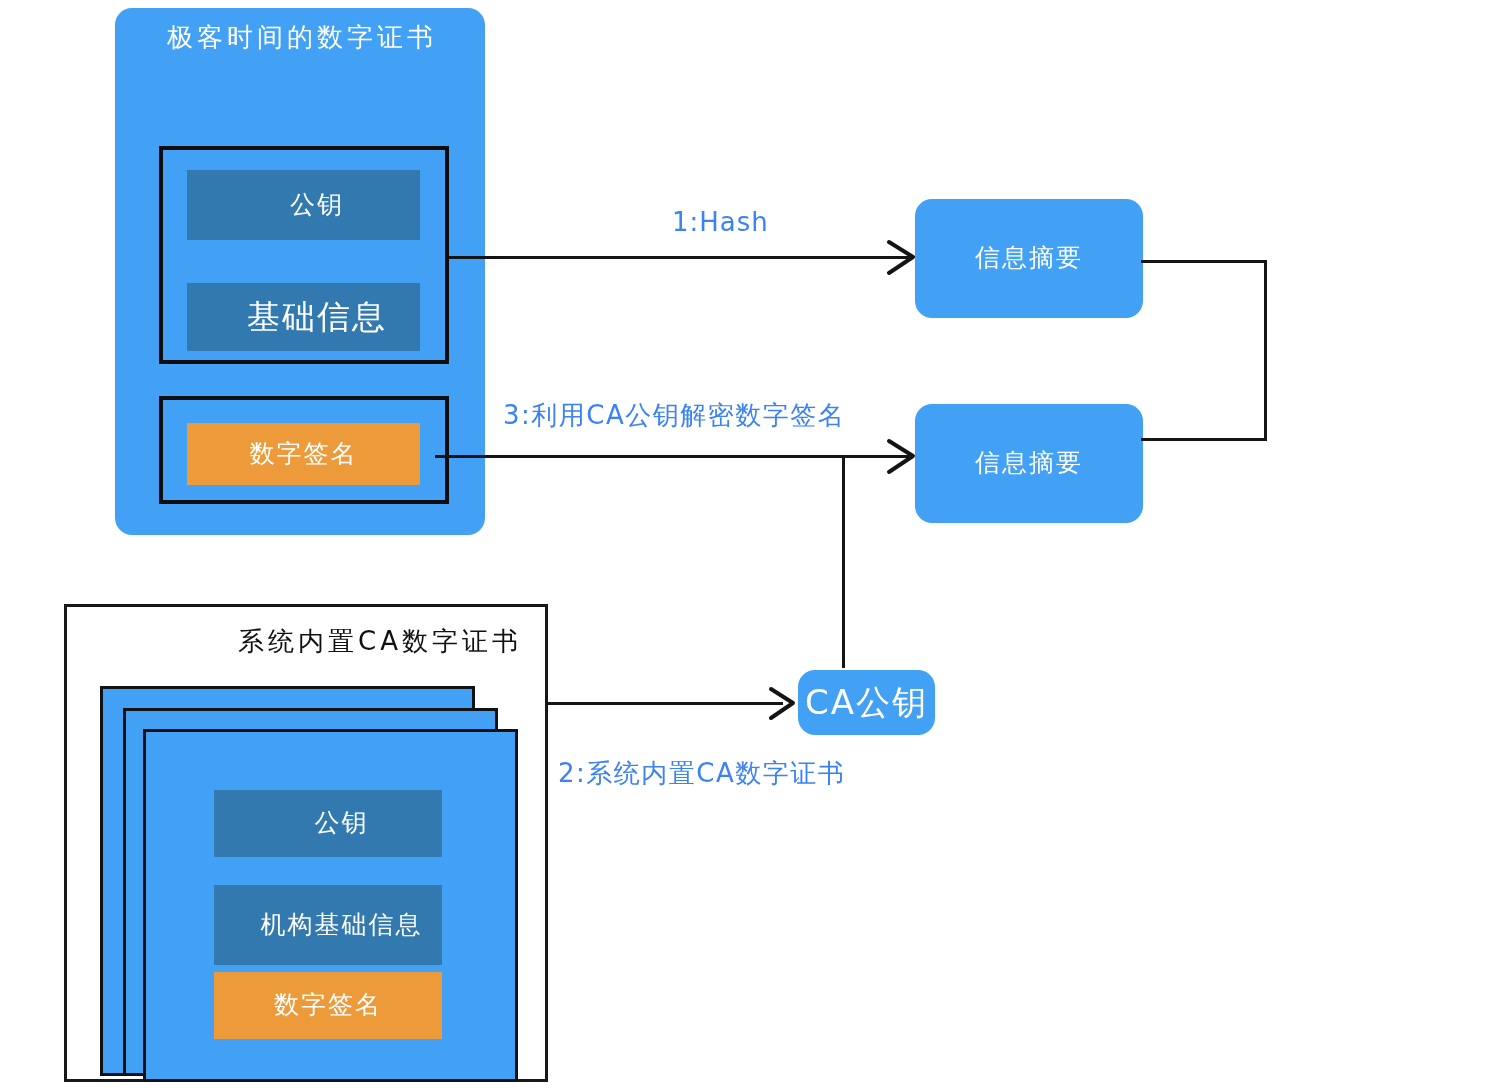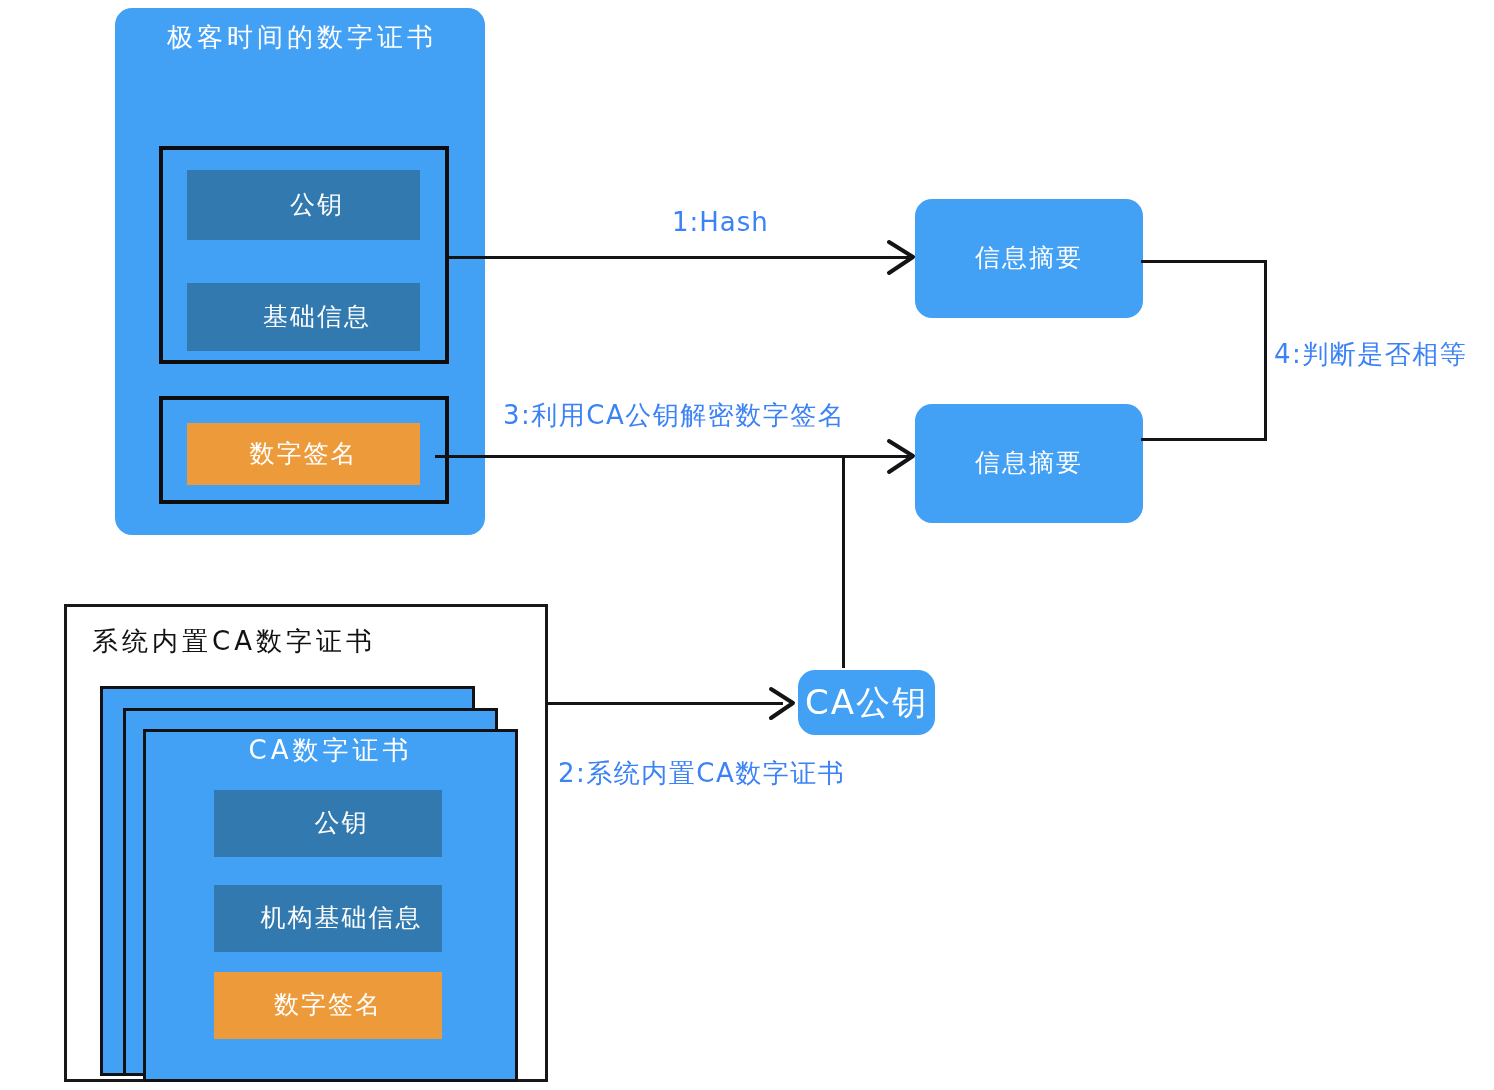--- a/index.html
+++ b/index.html
@@ -88,21 +88,21 @@
 <div id="canvas">
 
   <div class="box blue-fill" style="left:103px; top:8px; width:370px; height:527px;"></div>
 
   <div class="title-text cjk" style="left:130px; top:20px; width:320px; text-align:center; color:#ffffff; font-size:26px;">极客时间的数字证书</div>
 
   <div class="box outline-inner" style="left:147px; top:146px; width:290px; height:218px;"></div>
 
   <div class="box darkblue-fill cjk" style="left:175px; top:170px; width:233px; height:70px; font-size:25px;">公钥</div>
 
-  <div class="box darkblue-fill cjk" style="left:175px; top:283px; width:233px; height:68px; font-size:25px;">基础信息</div>
+  <div class="box darkblue-fill cjk" style="left:175px; top:283px; width:233px; height:68px; font-size:33px;">基础信息</div>
 
   <div class="box outline-inner" style="left:147px; top:396px; width:290px; height:108px;"></div>
 
   <div class="box orange-fill cjk" style="left:175px; top:423px; width:233px; height:62px; font-size:25px;">数字签名</div>
 
   <div class="box blue-fill cjk" style="left:903px; top:199px; width:228px; height:119px; font-size:25px;">信息摘要</div>
 
   <div class="box blue-fill cjk" style="left:903px; top:404px; width:228px; height:119px; font-size:25px;">信息摘要</div>
 
   <div class="line hline" style="left:437px; top:256px; width:460px;"></div>
@@ -115,35 +115,33 @@
   <svg class="arrowhead" style="left:875px; top:439px;" width="32" height="36" viewBox="0 0 32 36">
     <path d="M2 2 L26 17 L2 33" fill="none" stroke="#141416" stroke-width="4" stroke-linecap="round" stroke-linejoin="round"></path>
   </svg>
   <div class="label cjk" style="left:491px; top:398px; font-size:26px;">3:利用CA公钥解密数字签名</div>
 
   <div class="line vline" style="left:830px; top:455px; height:213px;"></div>
 
   <div class="line hline" style="left:1129px; top:260px; width:126px;"></div>
   <div class="line vline" style="left:1252px; top:260px; height:180px;"></div>
   <div class="line hline" style="left:1129px; top:438px; width:126px;"></div>
-  <div class="label cjk" style="left:1262px; top:337px; font-size:26px;">4:判断是否相等</div>
 
   <div class="box outline" style="left:52px; top:604px; width:484px; height:478px;"></div>
 
-  <div class="title-text cjk" style="left:80px; top:624px; width:430px; text-align:left; color:#111113; font-size:26px;">系统内置CA数字证书</div>
+  <div class="title-text cjk" style="left:80px; top:624px; width:430px; text-align:right; color:#111113; font-size:26px;">系统内置CA数字证书</div>
 
   <div class="card-stack-item" style="left:88px; top:686px; width:375px; height:390px;"></div>
   <div class="card-stack-item" style="left:111px; top:708px; width:375px; height:368px;"></div>
   <div class="card-stack-item" style="left:131px; top:729px; width:375px; height:353px;"></div>
 
-  <div class="title-text cjk" style="left:146px; top:733px; width:345px; text-align:center; color:#ffffff; font-size:26px;">CA数字证书</div>
 
   <div class="box darkblue-fill cjk" style="left:202px; top:790px; width:228px; height:67px; font-size:25px;">公钥</div>
 
-  <div class="box darkblue-fill cjk" style="left:202px; top:885px; width:228px; height:67px; font-size:25px;">机构基础信息</div>
+  <div class="box darkblue-fill cjk" style="left:202px; top:885px; width:228px; height:80px; font-size:25px;">机构基础信息</div>
 
   <div class="box orange-fill cjk" style="left:202px; top:972px; width:228px; height:67px; font-size:25px;">数字签名</div>
 
   <div class="line hline" style="left:534px; top:702px; width:237px;"></div>
   <svg class="arrowhead" style="left:757px; top:687px;" width="30" height="34" viewBox="0 0 30 34">
     <path d="M2 2 L24 16 L2 31" fill="none" stroke="#141416" stroke-width="4" stroke-linecap="round" stroke-linejoin="round"></path>
   </svg>
   <div class="label cjk" style="left:546px; top:756px; font-size:26px;">2:系统内置CA数字证书</div>
 
   <div class="box blue-fill cjk" style="left:786px; top:670px; width:137px; height:65px; font-size:34px;">CA公钥</div>

